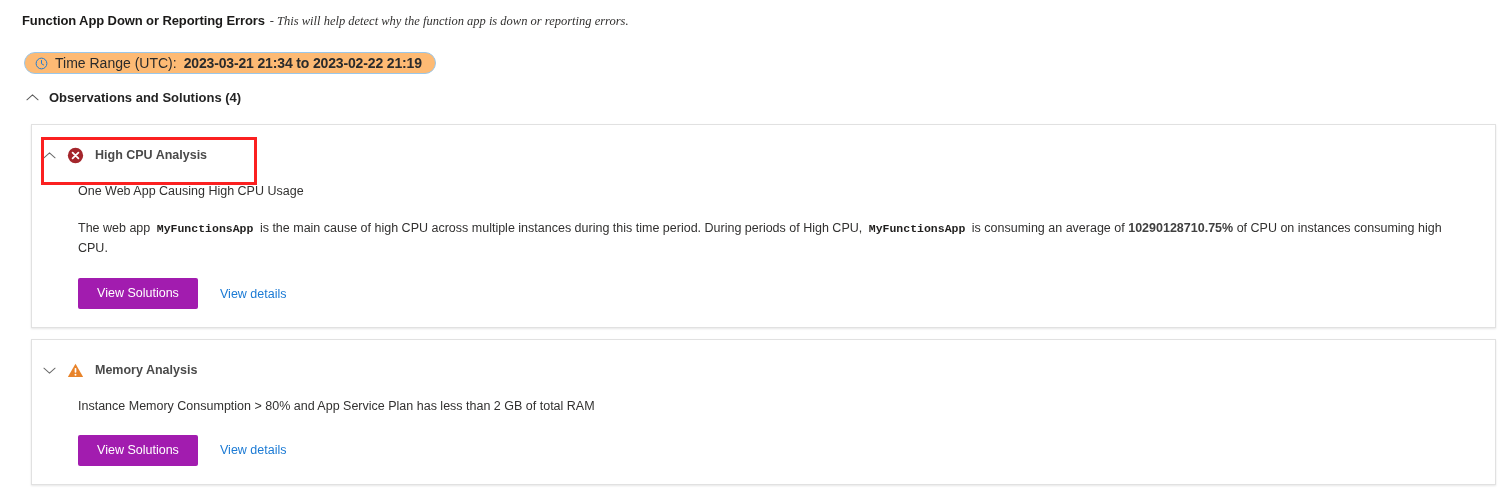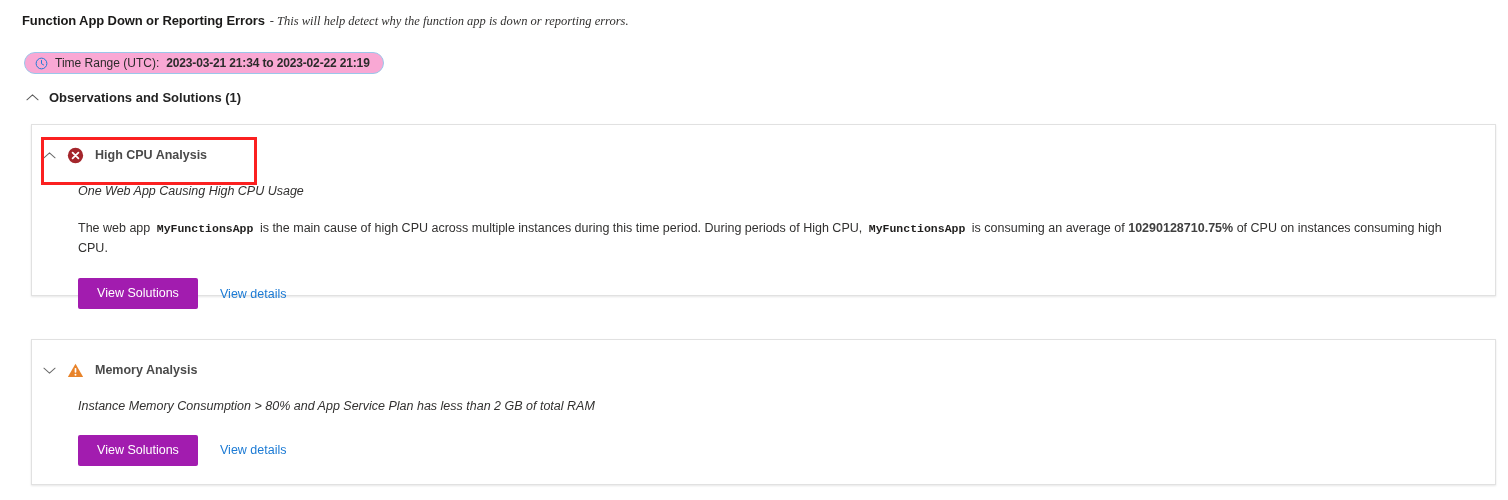--- a/index.html
+++ b/index.html
@@ -47,22 +47,22 @@
     left: 24px;
     top: 52px;
     height: 22px;
     box-sizing: border-box;
     display: inline-flex;
     align-items: center;
     gap: 7px;
     padding: 0 13px 0 10px;
     border: 1px solid #9ac7ea;
     border-radius: 12px;
-    background: #f9a8d4;
-    font-size: 12px;
+    background: #fdba74;
+    font-size: 14px;
     color: #2b2b2b;
   }
   .clock-icon {
     width: 13px;
     height: 13px;
     display: block;
     flex: 0 0 auto;
   }
   .time-pill-label { font-weight: normal; }
   .time-pill-value { font-weight: bold; letter-spacing: -0.15px; }
@@ -92,21 +92,21 @@
   
   .card {
     position: absolute;
     left: 31px;
     width: 1465px;
     box-sizing: border-box;
     background: #ffffff;
     border: 1px solid #e1e1e1;
     box-shadow: 0 1px 2px rgba(0,0,0,0.10);
   }
-  #card-cpu    { top: 124px; height: 172px; }
+  #card-cpu    { top: 124px; height: 204px; }
   #card-memory { top: 339px; height: 146px; }
 
   .card-head {
     display: flex;
     align-items: center;
     gap: 11px;
     padding: 17px 0 0 11px;
     height: 26px;
     box-sizing: content-box;
     cursor: pointer;
@@ -133,21 +133,20 @@
     z-index: 5;
   }
 
   .card-body { padding: 0 46px 0 46px; }
 
   .summary-line {
     font-size: 12.5px;
     color: #323130;
     margin: 15px 0 0 0;
     line-height: 1.4;
-    font-style: italic;
   }
   .detail-text {
     font-size: 12.5px;
     color: #323130;
     line-height: 1.65;
     margin: 17px 0 0 0;
     max-width: 1398px;
   }
   .mono {
     font-family: "Liberation Mono", monospace;
@@ -203,21 +202,21 @@
     <path d="M8 4.3 V8.2 L10.6 9.8" fill="none" stroke="#1b7ad4" stroke-width="1.2" stroke-linecap="round"></path>
   </svg>
   <span class="time-pill-label">Time Range (UTC):</span>
   <span class="time-pill-value">2023-03-21 21:34 to 2023-02-22 21:19</span>
 </div>
 
 <div class="section-header">
   <svg class="chev" viewBox="0 0 14 9">
     <path d="M1 7 L7 1.6 L13 7" fill="none" stroke="#5a5a5a" stroke-width="1.1" stroke-linecap="round" stroke-linejoin="round"></path>
   </svg>
-  <span class="section-header-title">Observations and Solutions (1)</span>
+  <span class="section-header-title">Observations and Solutions (4)</span>
 </div>
 
 <div class="card" id="card-cpu">
 
   <div class="card-head">
     <svg class="chev" viewBox="0 0 14 9">
       <path d="M1 7 L7 1.6 L13 7" fill="none" stroke="#6b6b6b" stroke-width="1.1" stroke-linecap="round" stroke-linejoin="round"></path>
     </svg>
     <svg class="status-icon" viewBox="0 0 20 20">
       <circle cx="10" cy="10" r="9" fill="#a4262c"></circle>

